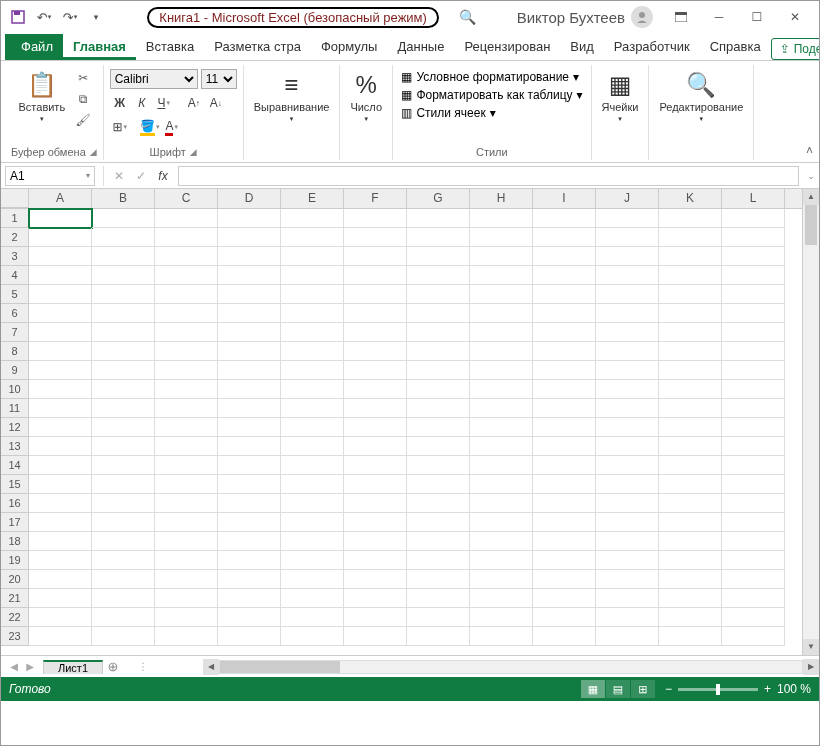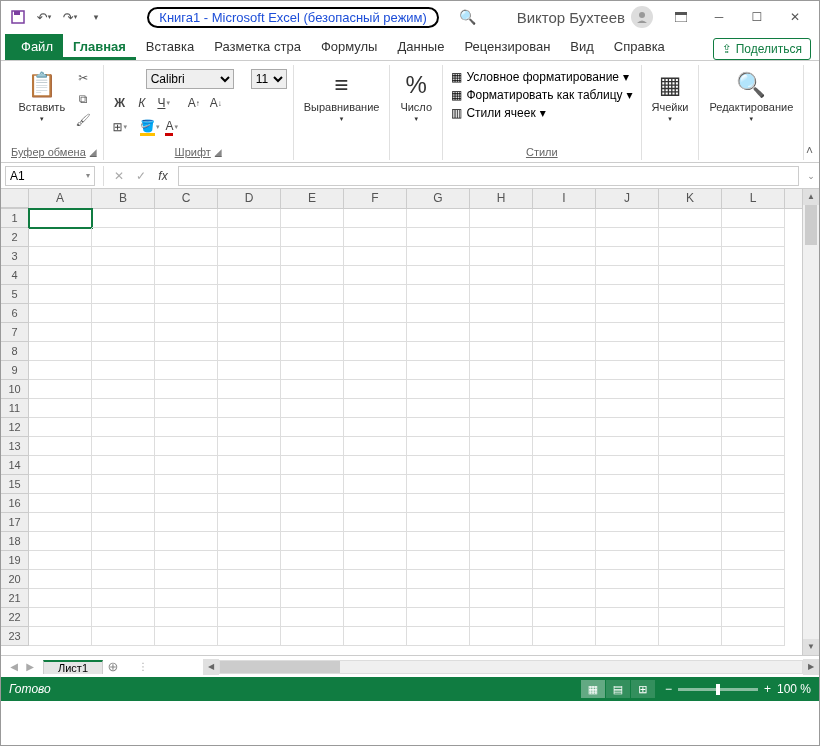--- a/index.html
+++ b/index.html
@@ -3,46 +3,46 @@
 <meta charset="utf-8">
 <style>
 * { box-sizing: border-box; margin: 0; padding: 0; font-family: "Segoe UI", Arial, sans-serif; }
 body { width: 820px; height: 746px; overflow: hidden; background: #fff; border: 1px solid #999; }
 
 
 .titlebar { height: 32px; background: #fff; display: flex; align-items: center; padding: 0 6px; }
 .qat { display: flex; align-items: center; gap: 4px; }
 .qat-btn { width: 22px; height: 22px; display: flex; align-items: center; justify-content: center; font-size: 13px; color: #555; }
 .title-center { flex: 1; display: flex; justify-content: center; align-items: center; gap: 10px; }
-.title-text { font-size: 13px; color: #1d4ed8; border: 2px solid #000; border-radius: 11px; padding: 1px 10px; text-align: right; }
+.title-text { font-size: 13px; color: #7f1d1d; border: 2px solid #000; border-radius: 11px; padding: 1px 10px; text-align: right; }
 .search-ic { font-size: 14px; color: #555; margin-left: 10px; }
 .user-area { display: flex; align-items: center; gap: 6px; font-size: 15px; color: #555; }
 .avatar { width: 22px; height: 22px; border-radius: 50%; background: #ddd; display: flex; align-items: center; justify-content: center; }
 .win-btns { display: flex; gap: 2px; margin-left: 10px; }
 .win-btn { width: 36px; height: 26px; display: flex; align-items: center; justify-content: center; color: #555; font-size: 12px; }
 
 
 .ribbon-tabs { height: 28px; display: flex; align-items: end; padding-left: 4px; border-bottom: 1px solid #ccc; }
 .rtab { padding: 5px 10px 6px; font-size: 13px; color: #333; cursor: pointer; white-space: nowrap; }
 .rtab.file { background: #107c41; color: #fff; padding-left: 16px; }
 .rtab.active { border-bottom: 3px solid #107c41; color: #107c41; font-weight: 600; padding-bottom: 3px; }
 .share-btn { margin-left: auto; margin-right: 8px; border: 1px solid #107c41; color: #107c41; font-size: 12px; padding: 3px 8px; border-radius: 3px; display: flex; align-items: center; gap: 4px; }
 
 
 .ribbon { height: 102px; background: #fff; border-bottom: 1px solid #ccc; display: flex; position: relative; padding: 4px 4px 2px; }
 .rgroup { display: flex; flex-direction: column; align-items: center; padding: 0 6px; border-right: 1px solid #e0e0e0; }
 .rgroup:last-of-type { border-right: none; }
 .rgroup-body { flex: 1; display: flex; align-items: flex-start; gap: 4px; padding-top: 4px; }
-.rgroup-label { font-size: 11px; color: #666; padding-bottom: 2px; display: flex; align-items: center; gap: 4px; text-decoration: underline; }
+.rgroup-label { font-size: 11px; color: #666; padding-bottom: 2px; display: flex; align-items: center; gap: 4px; }
 .dlg-launch { font-size: 9px; color: #888; }
 .big-btn { display: flex; flex-direction: column; align-items: center; font-size: 11px; color: #333; padding: 2px 4px; gap: 2px; }
 .big-btn .ic { font-size: 24px; }
 .small-col { display: flex; flex-direction: column; gap: 3px; }
 .small-btn { width: 20px; height: 18px; font-size: 12px; color: #555; display: flex; align-items: center; justify-content: center; }
-.font-row { display: flex; gap: 17px; align-items: center; margin-left: 36px; }
+.font-row { display: flex; gap: 3px; align-items: center; }
 .font-sel { border: 1px solid #aaa; font-size: 12px; height: 20px; }
 .font-sel.name { width: 88px; }
 .font-sel.size { width: 36px; }
 .btn-row { display: flex; gap: 2px; align-items: center; }
 .ib { width: 20px; height: 20px; display: flex; align-items: center; justify-content: center; font-size: 12px; color: #444; cursor: pointer; }
 .ib .dd { font-size: 7px; margin-left: 1px; color: #888; }
 .styles-col { display: flex; flex-direction: column; gap: 2px; font-size: 12px; }
 .style-item { display: flex; align-items: center; gap: 4px; padding: 1px 2px; cursor: pointer; }
 .collapse { position: absolute; right: 6px; bottom: 4px; font-size: 12px; color: #666; }
 
@@ -135,20 +135,21 @@
 
 <div class="ribbon-tabs">
   <div class="rtab file">Файл</div>
   <div class="rtab active">Главная</div>
   <div class="rtab">Вставка</div>
   <div class="rtab">Разметка стра</div>
   <div class="rtab">Формулы</div>
   <div class="rtab">Данные</div>
   <div class="rtab">Рецензирован</div>
   <div class="rtab">Вид</div>
+  <div class="rtab">Разработчик</div>
   <div class="rtab">Справка</div>
   <div class="share-btn">
       <span>⇪</span>
       <span>Поделиться</span>
     </div>
 </div>
 
 <div class="ribbon">
   <div class="rgroup">
     <div class="rgroup-body">

